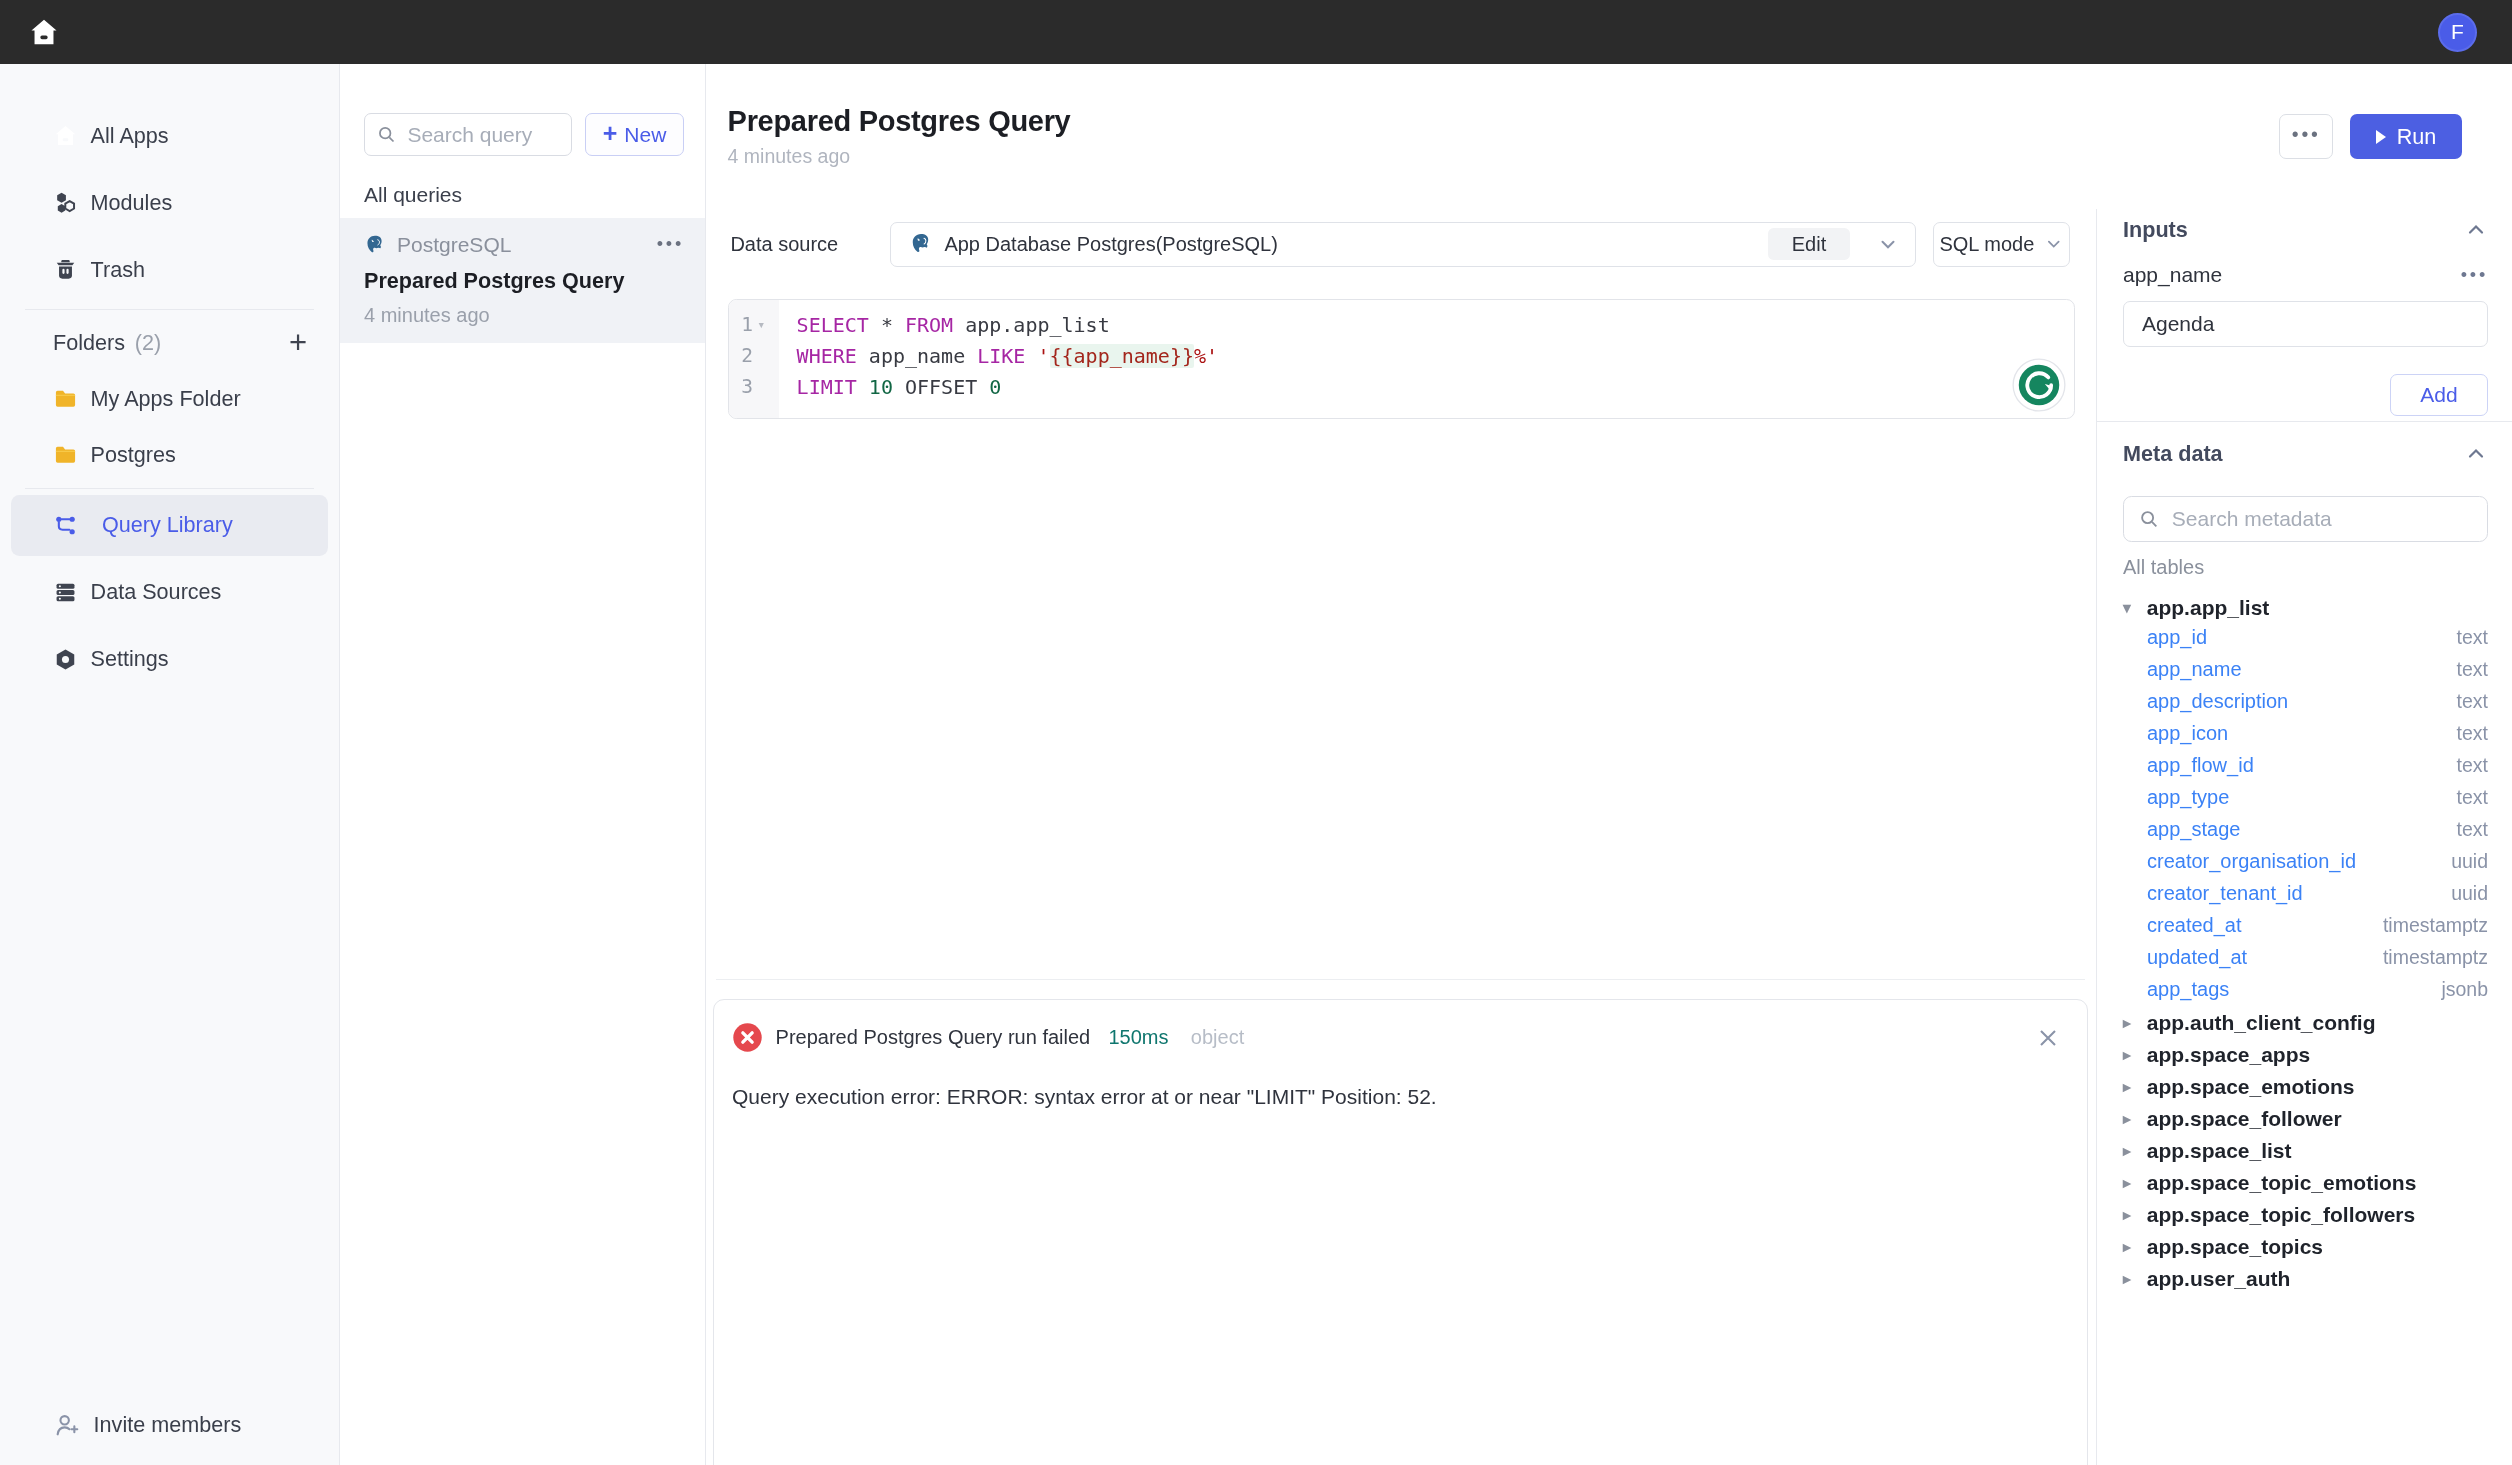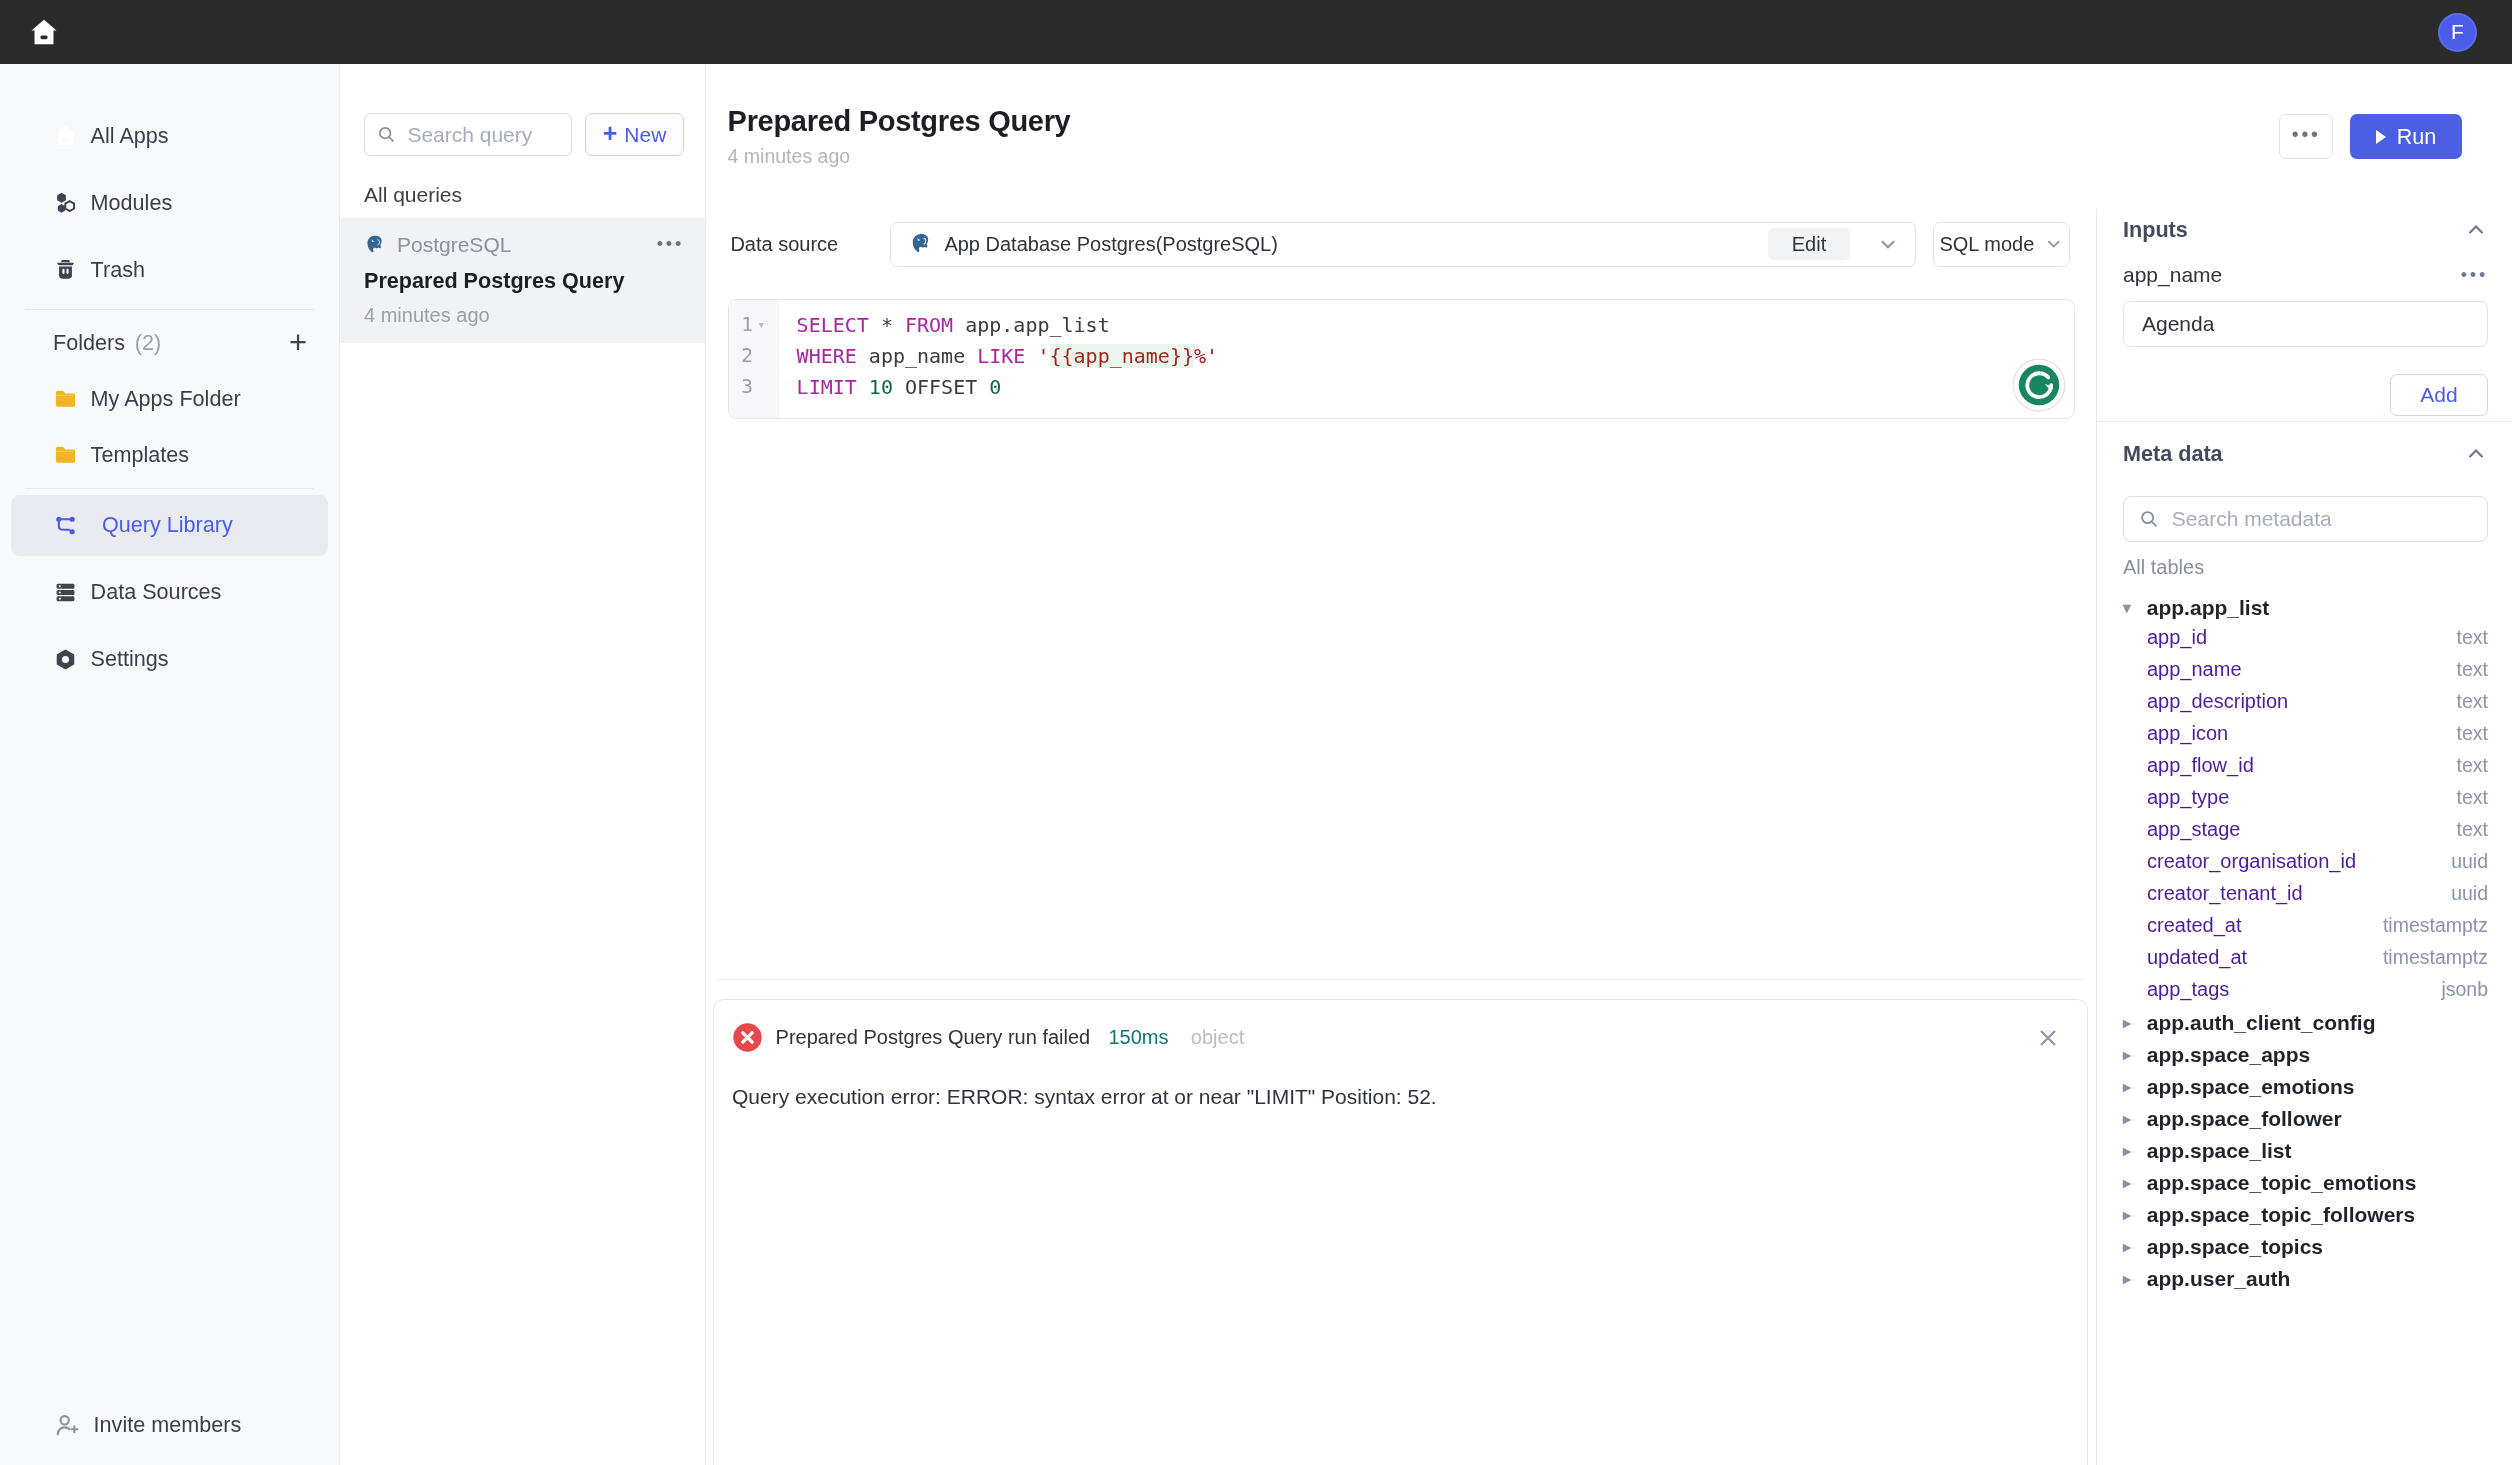--- a/index.html
+++ b/index.html
@@ -131,21 +131,21 @@
     display:flex;align-items:center;gap:9.8px;padding:0 14px;}
   .meta-search input{border:none;outline:none;font-size:21px;color:#000000;width:100%;min-width:0;
     font-family:"Liberation Sans",sans-serif;}
   .meta-search input::placeholder{color:#a7adb8;}
   .all-tables{margin-top:14px;font-size:20px;color:#8a909c;}
   .tree-parent{margin-top:16.7px;display:flex;align-items:center;gap:8.4px;font-size:21px;
     font-weight:700;color:#1f232b;cursor:pointer;}
   .caret{color:#8a909c;font-size:15.4px;width:15.4px;flex-shrink:0;}
   .cols{margin-top:1.4px;}
   .col-row{height:32px;display:flex;align-items:center;padding-left:24px;}
-  .col-name{font-size:20px;color:#4c1d95;}
+  .col-name{font-size:20px;color:#3b82f6;}
   .col-type{margin-left:auto;font-size:19.5px;color:#8a93a8;}
   .tables{margin-top:1.4px;}
   .tbl-row{height:32px;display:flex;align-items:center;gap:8.4px;font-size:21px;font-weight:700;
     color:#1f232b;cursor:pointer;}
 </style>
 </head>
 <body>
 
 <div class="topbar">
   <button class="home-btn">
@@ -211,21 +211,21 @@
         </span>
         <span>My Apps Folder</span>
       </div>
       <div class="nav-item folder-item">
         <span class="icon">
           <svg width="25" height="25" viewBox="0 0 24 24" fill="#f0b429">
               <path d="M2.8 6.2c0-.9.7-1.6 1.6-1.6h5.2l2 2.5h8a1.6 1.6 0 0 1 1.6 1.6v9.5a1.6 1.6 0 0 1-1.6 1.6H4.4a1.6 1.6 0 0 1-1.6-1.6z"></path>
               <path d="M2.8 8.4h18.4v1.2H2.8z" fill="#f7c948"></path>
             </svg>
         </span>
-        <span>Templates</span>
+        <span>Postgres</span>
       </div>
 
       <div class="sb-divider"></div>
 
       <div class="nav-item selected">
         <span class="icon">
           <svg width="25" height="25" viewBox="0 0 24 24" fill="none" stroke="#4a5ce8" stroke-width="2" stroke-linecap="round">
               <circle cx="5.6" cy="6" r="2.5" fill="#4a5ce8" stroke="none"></circle>
               <circle cx="18.4" cy="6" r="2.5" fill="#4a5ce8" stroke="none"></circle>
               <circle cx="18.4" cy="18" r="2.5" fill="#4a5ce8" stroke="none"></circle>

